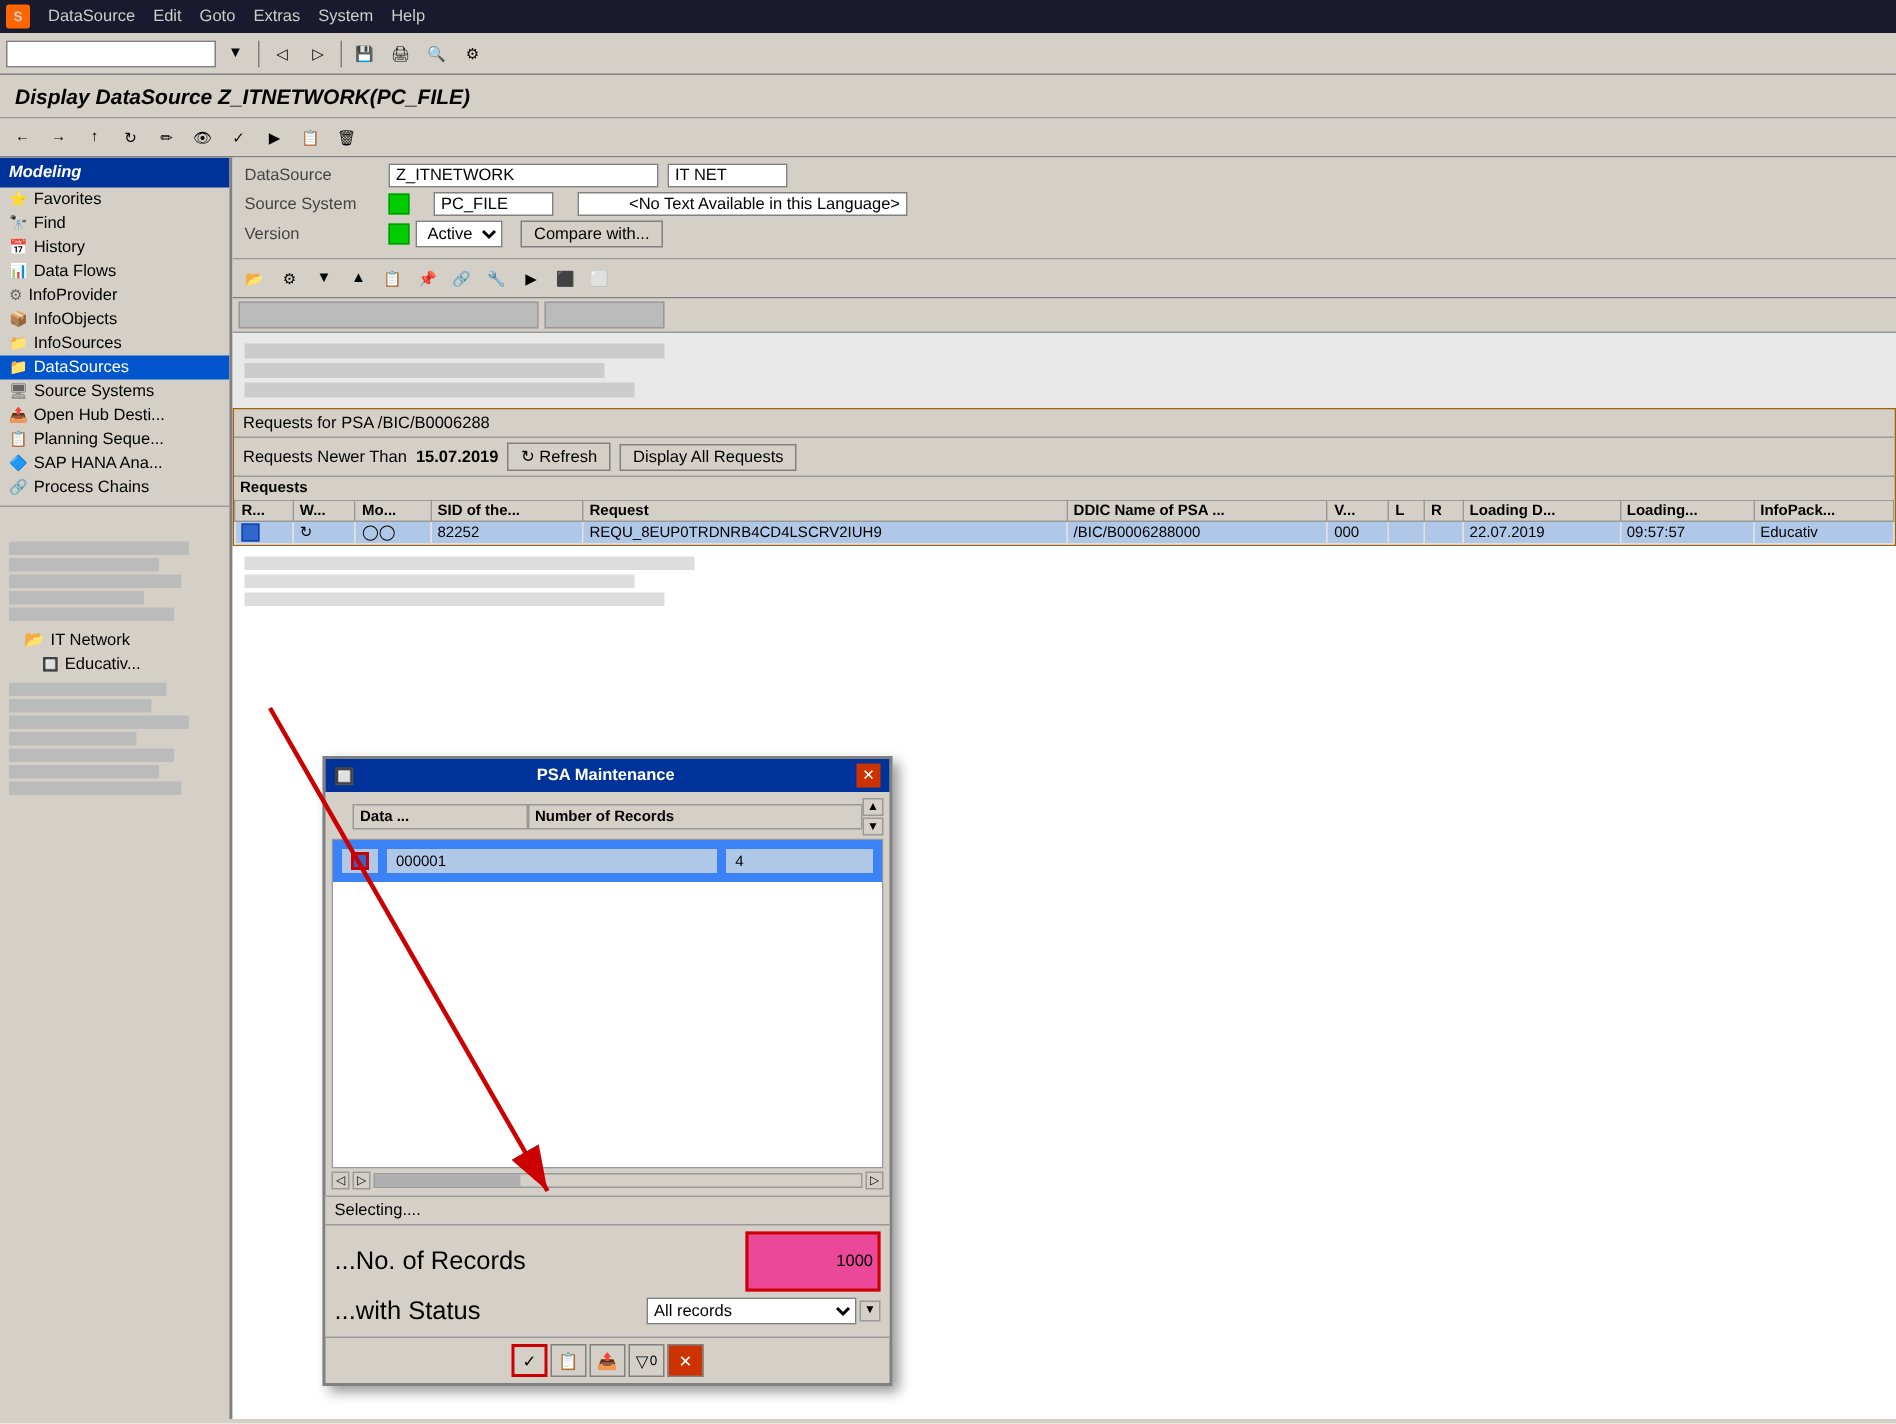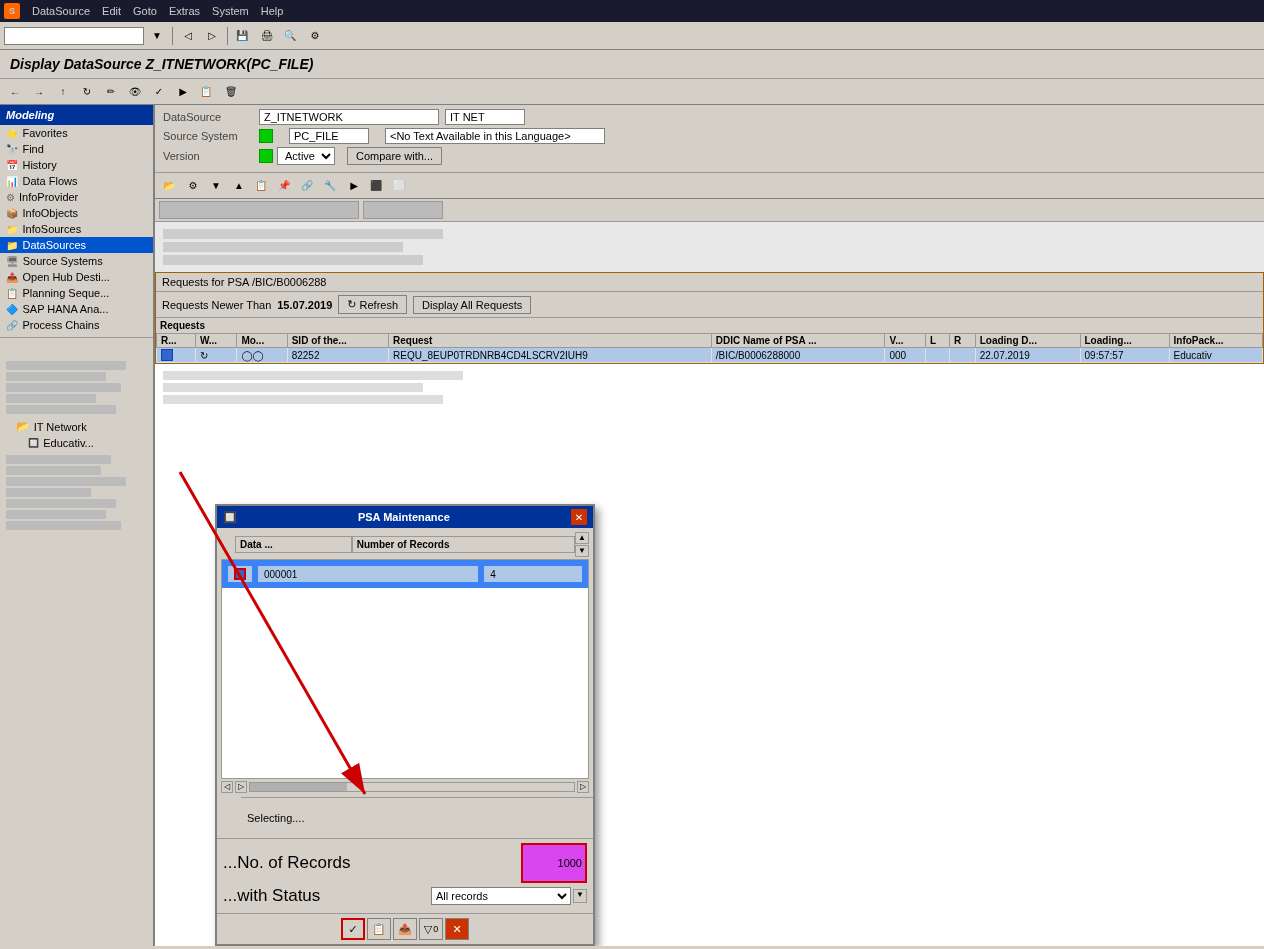--- a/index.html
+++ b/index.html
@@ -281,24 +281,24 @@
       border-top: 1px solid #999;
     }
     .modal-field-row {
       display: flex;
       align-items: center;
       margin-bottom: 3px;
       gap: 4px;
     }
     .modal-field-label { font-size: 17px; flex: 1; }
     .modal-field-input {
-      width: 66px;
+      width: 90px;
       height: 18px;
       border: 2px solid #cc0000;
-      background: #d946ef;
+      background: #ec4899;
       font-size: 11px;
       padding: 18px 3px;
       text-align: right;
     }
     .modal-field-select {
       width: 140px;
       height: 18px;
       border: 1px solid #808080;
       background: #fff;
       font-size: 11px;
@@ -342,25 +342,24 @@
     .status-green {
       background: #00cc00;
       width: 14px; height: 14px;
       display: inline-block;
       border: 1px solid #009900;
     }
 
     
     .selecting-text {
       font-size: 11px;
-      padding: 14px 6px;
+      padding: 3px 6px;
       background: #d4d0c8;
       color: #000;
       border-top: 1px solid #999;
-      margin-left: 24px;
     }
   </style>
 </head>
 <body>
 
 <div class="menu-bar">
   <div class="app-icon">
     <span>S</span>
   </div>
   <span>DataSource</span>
@@ -497,21 +496,21 @@
       <div class="ds-info-row">
         <div class="ds-label">DataSource</div>
         <div class="ds-value" style="min-width:180px;">Z_ITNETWORK</div>
         <div class="ds-value" style="min-width:80px;">IT NET</div>
       </div>
       <div class="ds-info-row">
         <div class="ds-label">Source System</div>
         <div style="display:flex;align-items:center;gap:16px;">
           <span class="status-green"></span>
           <div class="ds-value" style="min-width:80px;">PC_FILE</div>
-          <div class="ds-value" style="min-width:220px;">&lt;No Text Available in this Language&gt;</div>
+          <div class="ds-value" style="min-width:220px;text-align:right;">&lt;No Text Available in this Language&gt;</div>
         </div>
       </div>
       <div class="ds-info-row">
         <div class="ds-label">Version</div>
         <div style="display:flex;align-items:center;gap:4px;">
           <span class="status-green"></span>
           <select class="version-select">
             <option>Active</option>
           </select>
           <button class="display-all-btn" style="margin-left:8px;">Compare with...</button>

